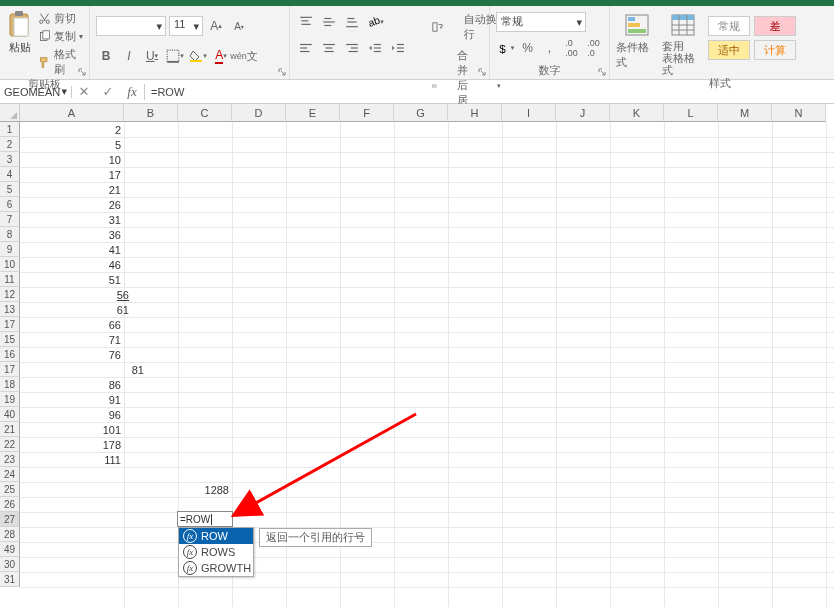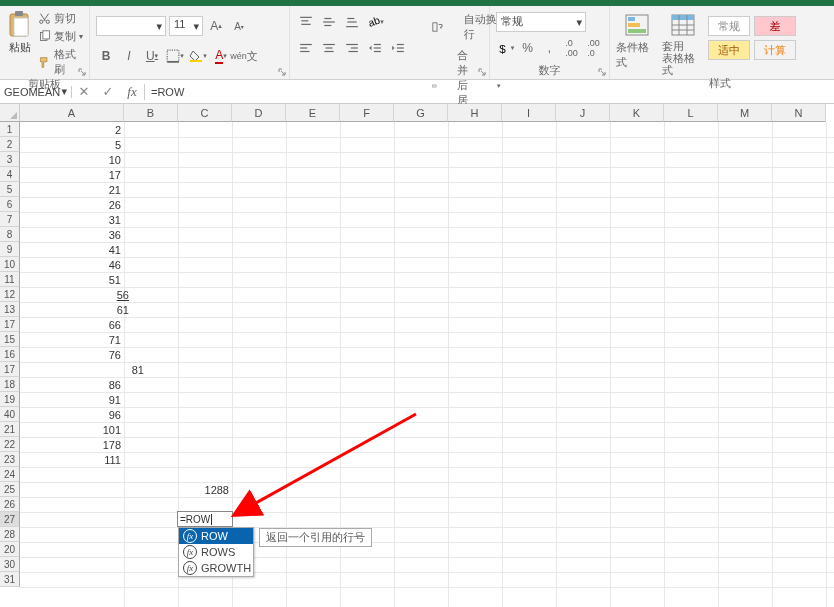--- a/index.html
+++ b/index.html
@@ -403,21 +403,21 @@
       <div class="row-hdr">19</div>
       <div class="row-hdr">40</div>
       <div class="row-hdr">21</div>
       <div class="row-hdr">22</div>
       <div class="row-hdr">23</div>
       <div class="row-hdr">24</div>
       <div class="row-hdr">25</div>
       <div class="row-hdr">26</div>
       <div class="row-hdr active">27</div>
       <div class="row-hdr">28</div>
-      <div class="row-hdr">20</div>
+      <div class="row-hdr">49</div>
       <div class="row-hdr">30</div>
       <div class="row-hdr">31</div>
     </div>
   <div class="gridlines-v" id="vlines">
       <div class="vline" style="left: 104px;"></div>
       <div class="vline" style="left: 158px;"></div>
       <div class="vline" style="left: 212px;"></div>
       <div class="vline" style="left: 266px;"></div>
       <div class="vline" style="left: 320px;"></div>
       <div class="vline" style="left: 374px;"></div>

